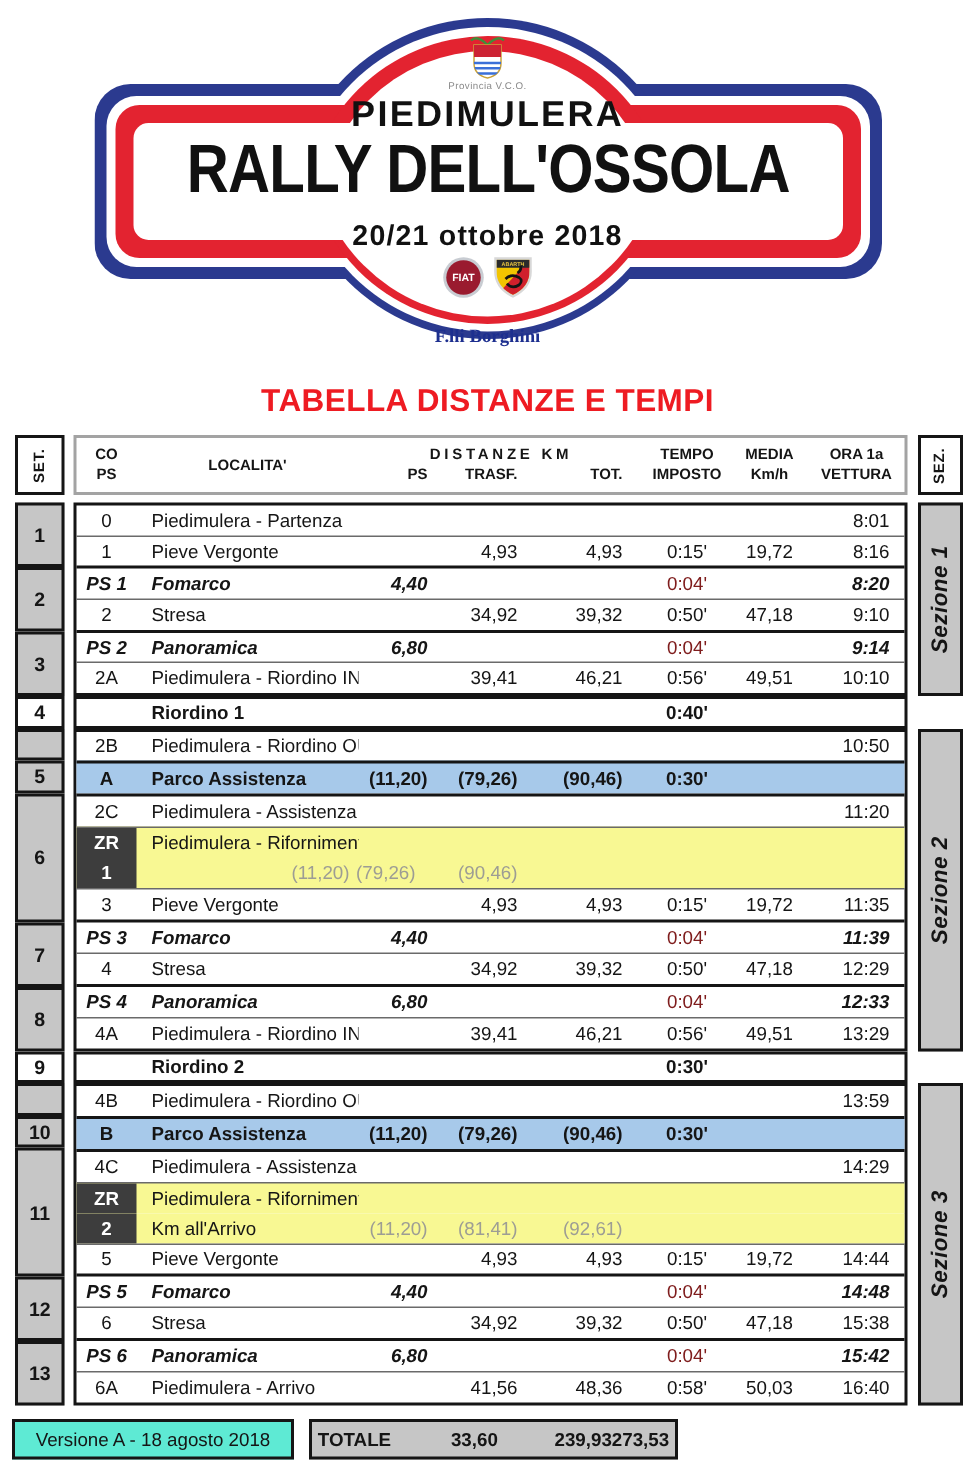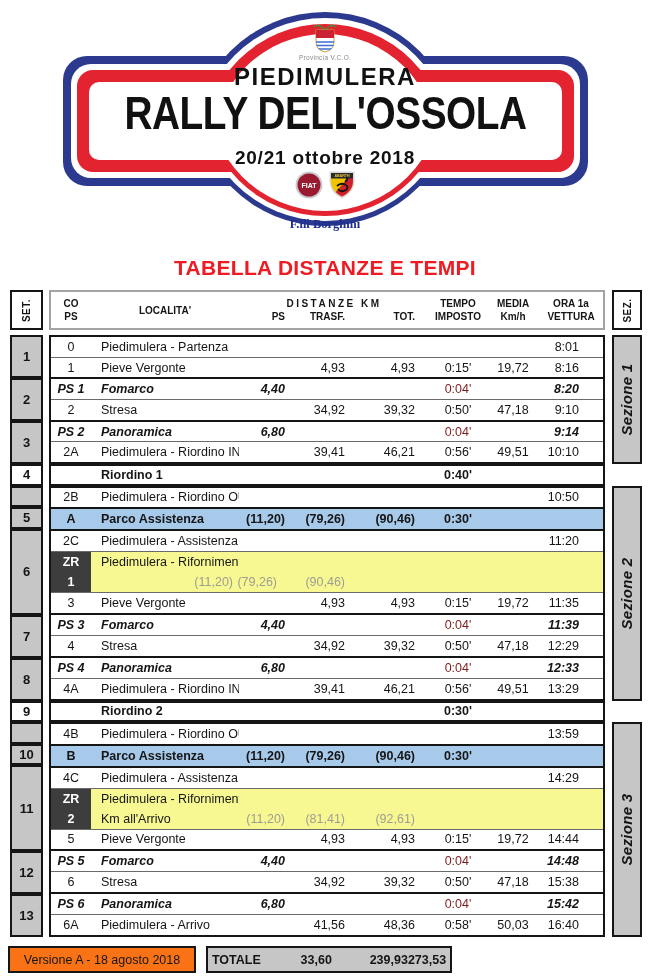--- a/index.html
+++ b/index.html
@@ -34,21 +34,21 @@
 
   .block{grid-column:3;border:2px solid #151515;background:#fff;display:flex;flex-direction:column;box-sizing:border-box;}
   .trow{flex:1;display:grid;grid-template-columns:40px 1fr 52px 68px 70px 58px 52px 64px;align-items:stretch;font-size:12.5px;}
   .trow>div{display:flex;align-items:center;min-width:0;}
   .c-co{justify-content:center;}
   .c-loc{padding-left:10px;white-space:nowrap;overflow:hidden;}
   .c-ps{justify-content:flex-end;padding-right:6px;}
   .c-trasf{justify-content:flex-end;padding-right:14px;}
   .c-tot{justify-content:flex-end;padding-right:14px;}
   .c-tempo,.c-media{justify-content:center;}
-  .c-ora{justify-content:flex-end;padding-right:24px;}
+  .c-ora{justify-content:flex-end;padding-right:10px;}
 
   .sep-thin{border-top:1px solid #6a6a6a;}
   .sep-thick{border-top:2px solid #151515;}
 
   .trow.ps .c-co,.trow.ps .c-loc,.trow.ps .c-ps,.trow.ps .c-ora{font-weight:bold;font-style:italic;}
   .trow.ps .c-tempo{color:#7f1d1d;}
   .trow.riordino .c-loc,.trow.riordino .c-tempo{font-weight:bold;}
   .trow.blue{background:#a7c9ea;font-weight:bold;}
   .trow.zr1,.trow.zr2{background:#f8f893;}
   .trow.zr1 .c-co,.trow.zr2 .c-co{background:#3d3d3d;color:#fff;font-weight:bold;}
@@ -60,21 +60,21 @@
   .h-cell{display:flex;flex-direction:column;align-items:center;justify-content:center;line-height:1.3;text-align:center;}
   .h-group{display:flex;flex-direction:column;line-height:1.3;}
   .h-group-top{text-align:center;letter-spacing:2.5px;}
   .h-group-sub{display:grid;grid-template-columns:52px 68px 70px;}
   .hs-ps{text-align:right;padding-right:6px;}
   .hs-trasf{text-align:right;padding-right:14px;}
   .hs-tot{text-align:right;padding-right:14px;}
 
   
   .footer{display:flex;gap:10px;margin:9px 0 0 8px;}
-  .f-box{border:2px solid #151515;height:27px;box-sizing:border-box;display:flex;align-items:center;justify-content:center;font-size:12.5px;background:#f97316;}
+  .f-box{border:2px solid #151515;height:27px;box-sizing:border-box;display:flex;align-items:center;justify-content:center;font-size:12.5px;background:#5eead4;}
   .f-version{width:188px;}
   .f-totale{width:246px;background:#c6c6c6;font-weight:bold;display:grid;grid-template-columns:80px 50px 76px 1fr;align-items:center;}
   .f-totale .lbl{padding-left:10px;}
   .f-totale .num{text-align:right;}
   .f-totale .num.last{padding-right:10px;}
   .f-sun{width:184px;}
 </style>
 </head>
 <body>
 

